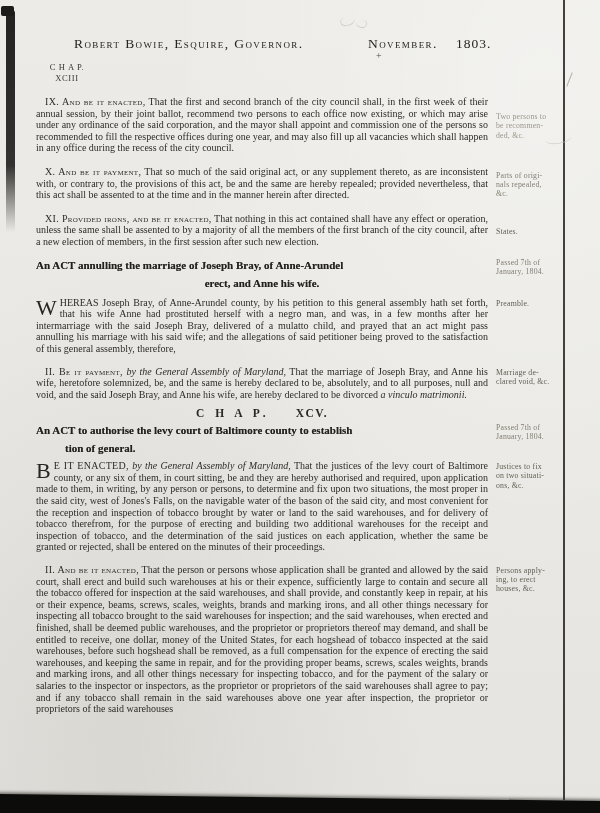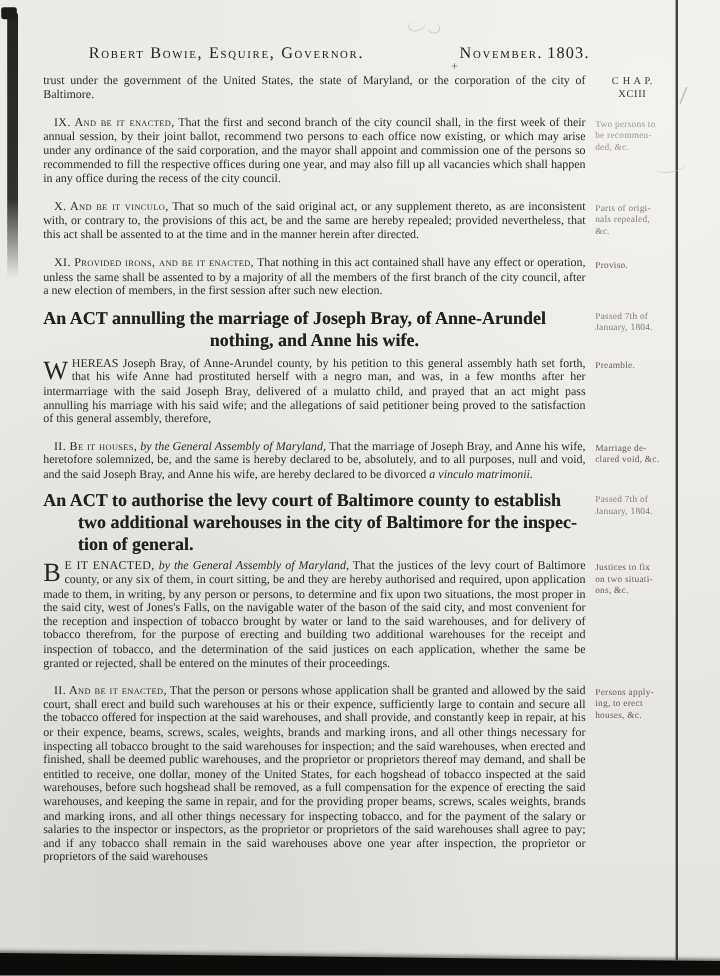--- a/index.html
+++ b/index.html
@@ -26,21 +26,21 @@
   .s1{left:340px;top:16px;width:14px;height:9px;border-width:0 0 1px 1px;transform:rotate(-18deg);}
   .s2{left:356px;top:19px;width:10px;height:8px;border-width:0 1px 1px 0;transform:rotate(12deg);}
   .p1{position:absolute;left:569px;top:72px;width:1px;height:15px;background:#b5b2a8;transform:rotate(22deg);}
   .p2{position:absolute;left:545px;top:133px;width:26px;height:10px;border:1px solid #c4c1b7;border-width:0 0 1px 0;border-radius:60%;transform:rotate(-8deg);opacity:.6;}
 
   .content{position:absolute;left:36px;top:0;width:524px;}
   
   .running-head{position:relative;height:20px;margin-top:36px;font-variant:small-caps;
     letter-spacing:1.4px;font-size:13.5px;color:#24231f;white-space:nowrap;}
   .rh-title{position:absolute;left:38px;top:0;}
-  .rh-month{position:absolute;left:347px;top:0;}
+  .rh-month{position:absolute;left:332px;top:0;}
   .rh-year{position:absolute;left:420px;top:0;letter-spacing:1px;}
 
   .row{display:flex;gap:8px;align-items:flex-start;}
   .main{width:452px;}
   .note{width:62px;font-size:7.8px;line-height:9.2px;color:#615d52;white-space:pre-line;
     font-family:"Liberation Serif","DejaVu Serif",serif;padding-top:2px;letter-spacing:.2px;}
   .note.chap-note{font-size:8.6px;line-height:11px;letter-spacing:.6px;color:#3c3a33;text-align:center;padding-top:0;}
   .note.faint{color:#9b968a;font-family:Liberation Serif, serif;}
   .note.semifaint{color:#837e72;}
 
@@ -49,27 +49,27 @@
   .body.noindent{text-indent:0;}
   .sc{font-variant:small-caps;letter-spacing:.3px;}
   .it{font-style:italic;}
   .dropcap{float:left;font-size:22px;line-height:19px;padding:1px 3px 0 0;color:#26251f;}
   .dc-par{text-indent:0;}
 
   .chap-head{margin:0;text-align:center;font-size:11.5px;color:#2a2923;padding-top:3px;}
   .chap-label{letter-spacing:4px;margin-right:26px;}
   .chap-num{letter-spacing:1.5px;}
 
-  .act-title{margin:0;font-size:15px;line-height:18px;color:#22211c;
+  .act-title{margin:0;font-size:11px;line-height:18px;color:#22211c;
     text-shadow:0 0 .5px rgba(34,33,28,.55);}
   .act-title .tl{display:block;white-space:nowrap;}
   .tl.centered{text-align:center;white-space:normal;}
   .tl.hang{padding-left:29px;}
 
-  .mt6{margin-top:6px;}.mt12{margin-top:12px;}.mt11{margin-top:11px;}
+  .mt6{margin-top:6px;}.mt12{margin-top:12px;align-items:center;}.mt11{margin-top:11px;}
   .mt4{margin-top:4px;}.mt2{margin-top:2px;}.mt5{margin-top:5px;}.mt3{margin-top:3px;}
 </style>
 </head>
 <body>
 
 <div class="page">
   <div class="binding"></div>
   <div class="binding-knob"></div>
   <div class="vrule"></div>
   <span class="cross-mark">+</span>
@@ -80,98 +80,97 @@
 
   <div class="content">
 
     <header class="running-head">
       <span class="rh-title">Robert Bowie, Esquire, Governor.</span>
       <span class="rh-month">November.</span>
       <span class="rh-year">1803.</span>
     </header>
 
     <section class="row mt6">
-      <div class="main">
-        <p class="body noindent">trust under the government of the United States, the state of Maryland, or the corporation of the city of Baltimore.</p>
-      </div>
       <aside class="note chap-note">C H A P.
 XCIII</aside>
     </section>
 
     <section class="row mt12">
       <div class="main">
         <p class="body"><span class="sc">IX. And be it enacted,</span>
           <span>That the first and second branch of the city council shall, in the first week of their annual session, by their joint ballot, recommend two persons to each office now existing, or which may arise under any ordinance of the said corporation, and the mayor shall appoint and commission one of the persons so recommended to fill the respective offices during one year, and may also fill up all vacancies which shall happen in any office during the recess of the city council.</span></p>
       </div>
       <aside class="note faint">Two persons to
 be recommen-
 ded, &amp;c.</aside>
     </section>
 
     <section class="row mt12">
       <div class="main">
-        <p class="body"><span class="sc">X. And be it vinculo,</span>
+        <p class="body"><span class="sc">X. And be it payment,</span>
           <span>That so much of the said original act, or any supplement thereto, as are inconsistent with, or contrary to, the provisions of this act, be and the same are hereby repealed; provided nevertheless, that this act shall be assented to at the time and in the manner herein after directed.</span></p>
       </div>
       <aside class="note semifaint">Parts of origi-
 nals repealed,
 &amp;c.</aside>
     </section>
 
     <section class="row mt12">
       <div class="main">
         <p class="body"><span class="sc">XI. Provided irons, and be it enacted,</span>
           <span>That nothing in this act contained shall have any effect or operation, unless the same shall be assented to by a majority of all the members of the first branch of the city council, after a new election of members, in the first session after such new election.</span></p>
       </div>
-      <aside class="note">Proviso.</aside>
+      <aside class="note">States.</aside>
     </section>
 
     <section class="row mt4">
       <aside class="note"></aside>
     </section>
 
     <section class="row mt2">
       <div class="main">
         <h1 class="act-title">
           <span class="tl">An ACT annulling the marriage of Joseph Bray, of Anne-Arundel</span>
-          <span class="tl centered">nothing, and Anne his wife.</span>
+          <span class="tl centered">erect, and Anne his wife.</span>
         </h1>
       </div>
       <aside class="note semifaint">Passed 7th of
 January, 1804.</aside>
     </section>
 
     <section class="row mt5">
       <div class="main">
         <p class="body dc-par"><span class="dropcap">W</span><span>HEREAS</span>
           <span>Joseph Bray, of Anne-Arundel county, by his petition to this general assembly hath set forth, that his wife Anne had prostituted herself with a negro man, and was, in a few months after her intermarriage with the said Joseph Bray, delivered of a mulatto child, and prayed that an act might pass annulling his marriage with his said wife; and the allegations of said petitioner being proved to the satisfaction of this general assembly, therefore,</span></p>
       </div>
       <aside class="note">Preamble.</aside>
     </section>
 
     <section class="row mt11">
       <div class="main">
-        <p class="body"><span class="sc">II. Be it houses,</span>
+        <p class="body"><span class="sc">II. Be it payment,</span>
           <span class="it">by the General Assembly of Maryland,</span>
           <span>That the marriage of Joseph Bray, and Anne his wife, heretofore solemnized, be, and the same is hereby declared to be, absolutely, and to all purposes, null and void, and the said Joseph Bray, and Anne his wife, are hereby declared to be divorced</span>
           <span class="it">a vinculo matrimonii.</span></p>
       </div>
       <aside class="note">Marriage de-
 clared void, &amp;c.</aside>
     </section>
 
     <section class="row mt4">
+      <div class="main">
+        <h2 class="chap-head"><span class="chap-label">C H A P.</span><span class="chap-num">XCV.</span></h2>
+      </div>
       <aside class="note"></aside>
     </section>
 
     <section class="row mt2">
       <div class="main">
         <h1 class="act-title">
           <span class="tl">An ACT to authorise the levy court of Baltimore county to establish</span>
-          <span class="tl hang">two additional warehouses in the city of Baltimore for the inspec-</span>
           <span class="tl hang">tion of general.</span>
         </h1>
       </div>
       <aside class="note semifaint">Passed 7th of
 January, 1804.</aside>
     </section>
 
     <section class="row mt3">
       <div class="main">
         <p class="body dc-par"><span class="dropcap">B</span><span class="sc">E IT ENACTED,</span>

